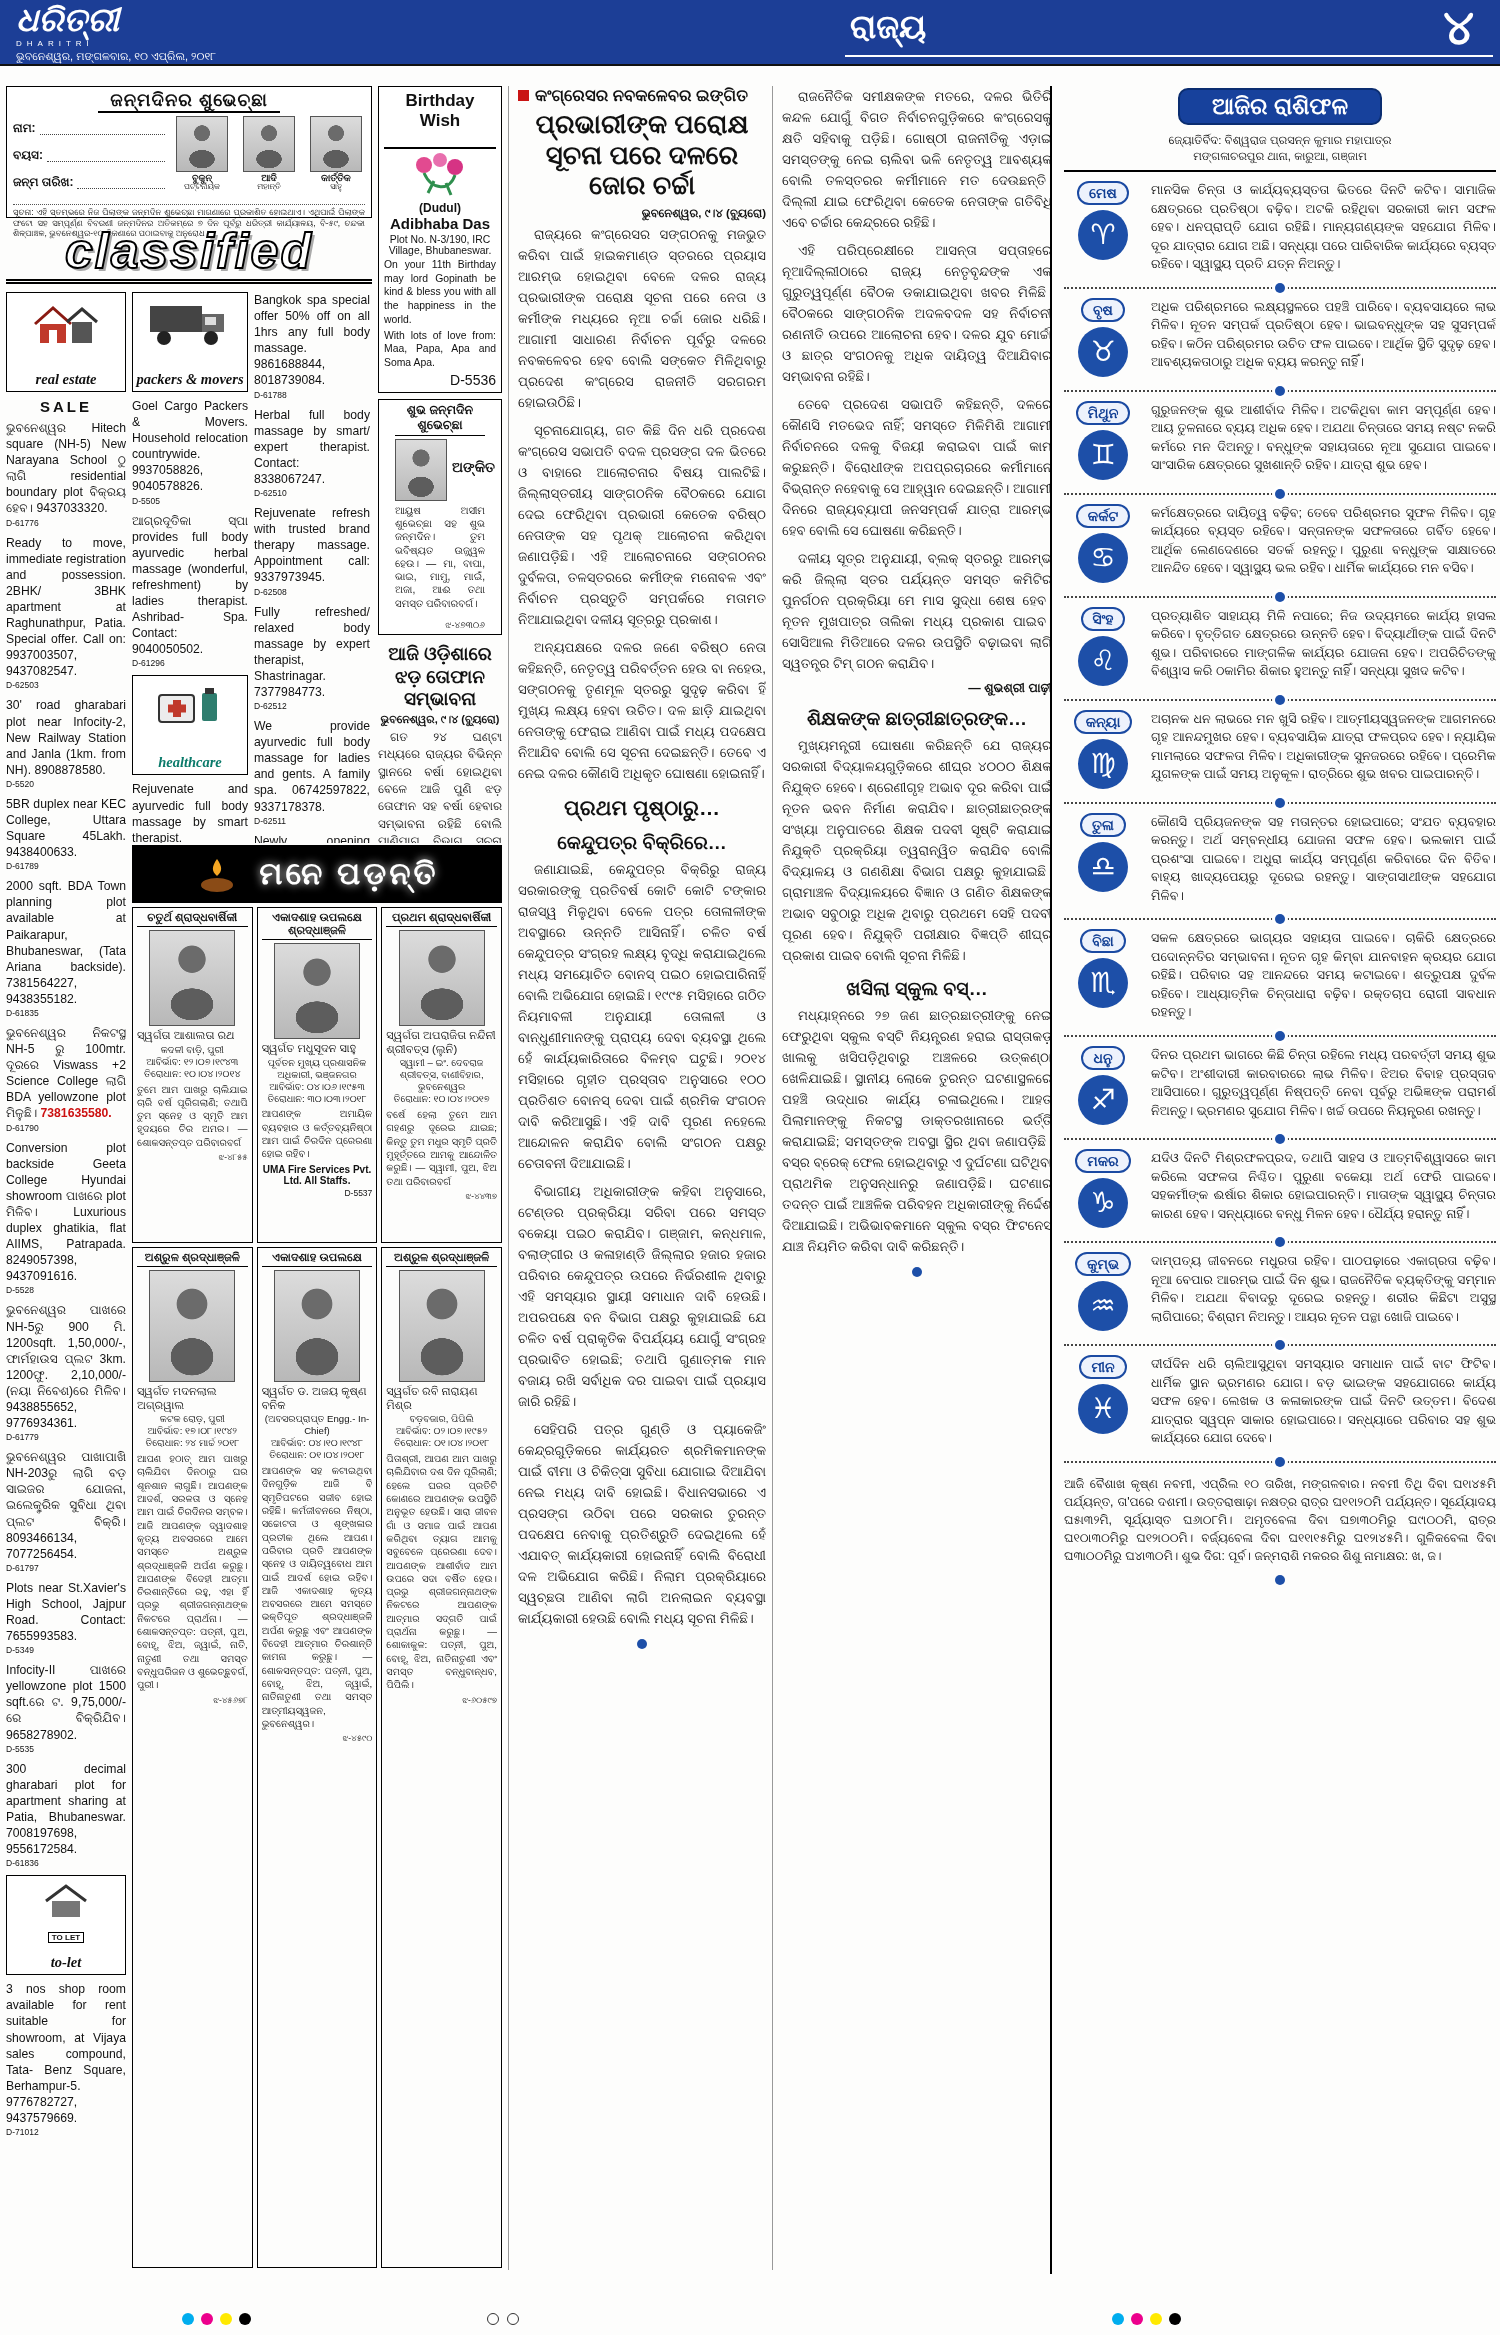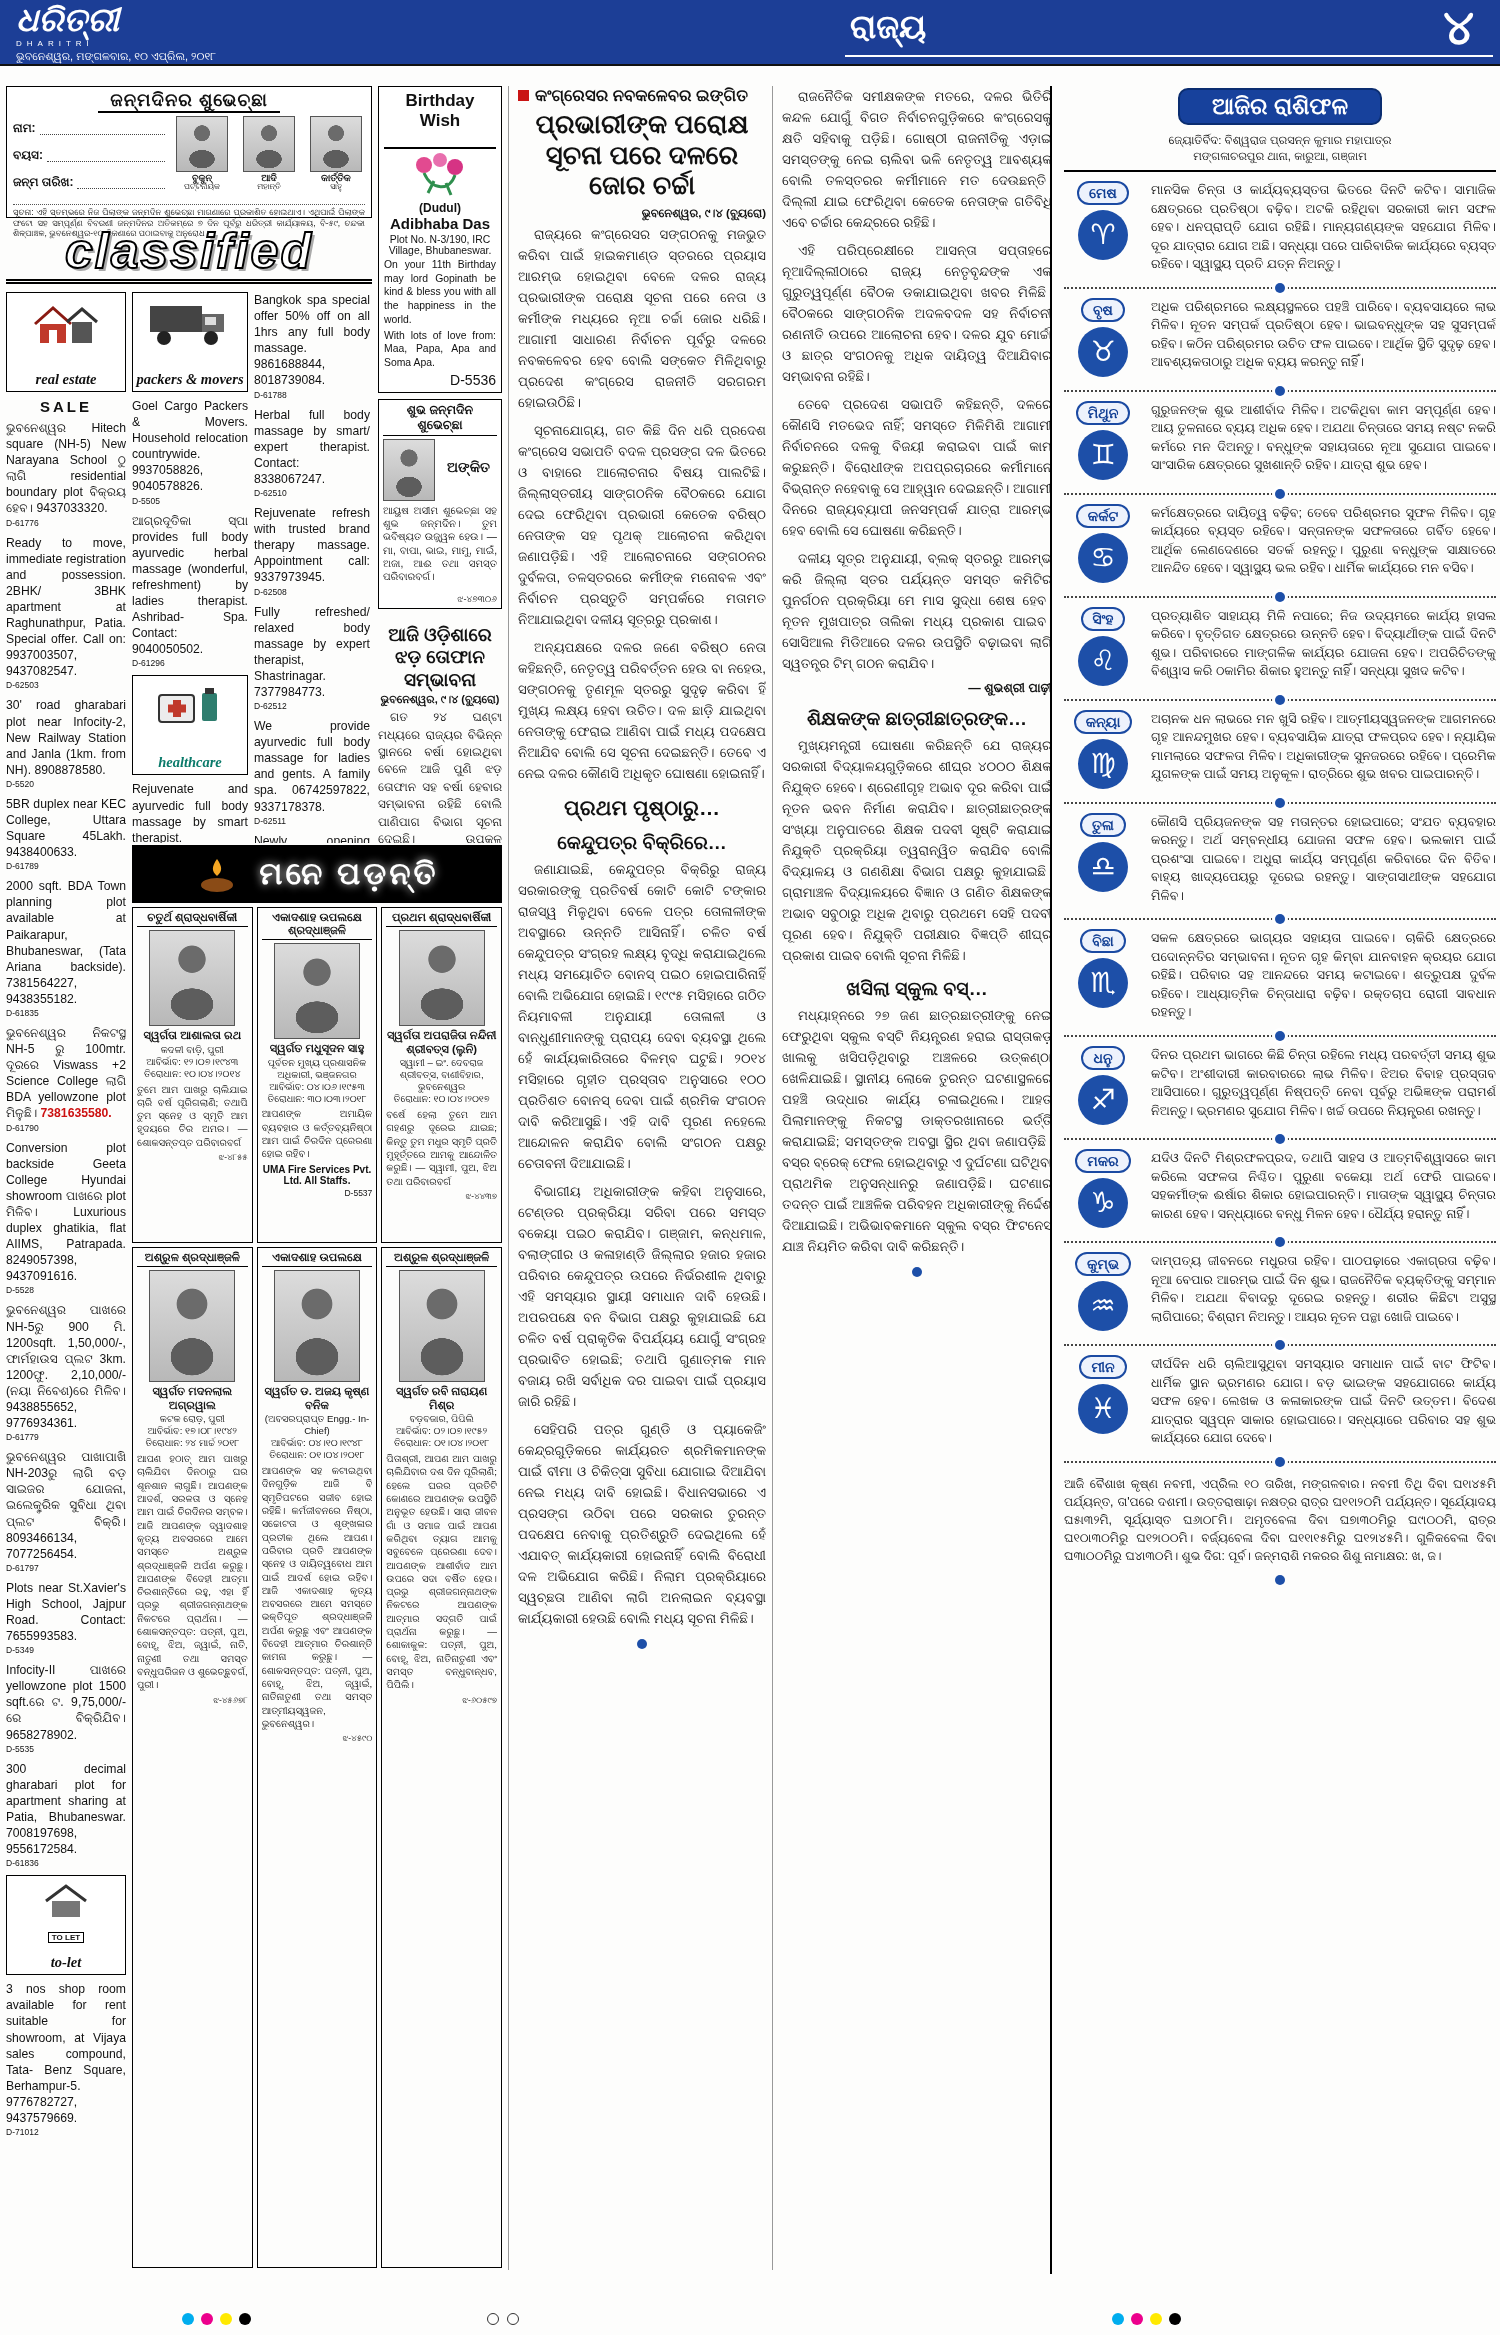--- a/index.html
+++ b/index.html
@@ -59,42 +59,42 @@
 
 
 .bwish{padding:4px 5px;margin-bottom:6px}
 .bwish-head{text-align:center;font-weight:800;font-size:17px;border-bottom:2px solid #000;margin-bottom:2px;padding-bottom:16px}
 .bwish-flower{display:block;margin:0 auto}
 .bwish-nick{text-align:center;font-weight:bold;font-size:12px}
 .bwish-name{text-align:center;font-weight:800;font-size:15px}
 .bwish-addr{text-align:center;font-size:10.4px;margin:2px 0}
 .bwish-msg,.bwish-from{font-size:10.4px;text-align:justify;line-height:1.32;margin:2px 0}
 .bwish-ref{font-size:14px;text-align:right}
-.sjd{padding:3px 4px;margin-bottom:15px}
+.sjd{padding:3px 16px;margin-bottom:8px}
 .sjd-head{text-align:center;font-weight:800;font-size:12.5px;border-bottom:1px solid #000;padding-bottom:2px;margin-bottom:3px}
 .sjd-row{display:flex;gap:5px}
 .sjd .photo{width:52px;height:62px;flex:none}
 .sjd-name{font-weight:800;font-size:14px;text-align:center;margin-top:20px;flex:1}
 .sjd-msg{font-size:10.2px;text-align:justify;line-height:1.3;margin-top:3px}
 .sjd-ref{font-size:9px;text-align:right}
 .wx-head{font-size:18.5px;font-weight:800;text-align:center;line-height:1.22;margin:4px 0 2px}
 .wx-date{font-size:11px;font-weight:bold;text-align:center;margin-bottom:3px}
 .wx-body{font-size:12px;line-height:1.45;text-align:justify;text-indent:12px;margin:0}
 
 
 .mane-banner{position:absolute;left:132px;top:845px;width:370px;height:58px;background:#000;color:#fff;display:flex;align-items:center;justify-content:center;gap:20px}
 .mane-text{font-size:31px;font-weight:800;letter-spacing:3px;text-shadow:0 0 8px rgba(255,255,255,.9)}
 .obit-grid{position:absolute;left:132px;width:370px;display:grid;grid-template-columns:repeat(3,1fr);gap:4px}
 .obit-grid.row1{top:907px;height:336px}
 .obit-grid.row2{top:1247px;height:1021px}
 .obit{border:1.2px solid #000;padding:3px 4px;overflow:hidden}
 .obit-head{font-weight:800;font-size:11.3px;text-align:center;border-bottom:1px solid #000;padding-bottom:2px;margin-bottom:3px}
 .obit .photo{width:86px;height:96px;margin:0 auto}
 .row2 .obit .photo{height:112px}
-.obit-name{font-weight:700;font-size:11.3px;text-align:center;margin:3px 0 1px;line-height:1.2}
+.obit-name{font-weight:400;font-size:11.3px;text-align:left;margin:3px 0 1px;line-height:1.2}
 .obit-line{font-size:9.6px;text-align:center;line-height:1.25}
 .obit-body{font-size:9.8px;line-height:1.36;text-align:justify;margin-top:3px}
 .obit-org{font-weight:bold;font-size:10px;text-align:center;margin-top:3px}
 .obit-ref{font-size:8.5px;text-align:right;margin-top:2px}
 
 
 .colE{position:absolute;left:508px;top:86px;width:258px;height:2184px;overflow:hidden;border-left:1px solid #999;padding-left:9px}
 .colF{position:absolute;left:772px;top:86px;width:280px;height:2184px;overflow:hidden;border-left:1px solid #999;padding-left:9px}
 .kicker{font-size:16.5px;font-weight:800;display:flex;align-items:center;gap:6px;margin-bottom:4px}
 .kicker-sq{width:11px;height:11px;background:#c91414;flex:none}

